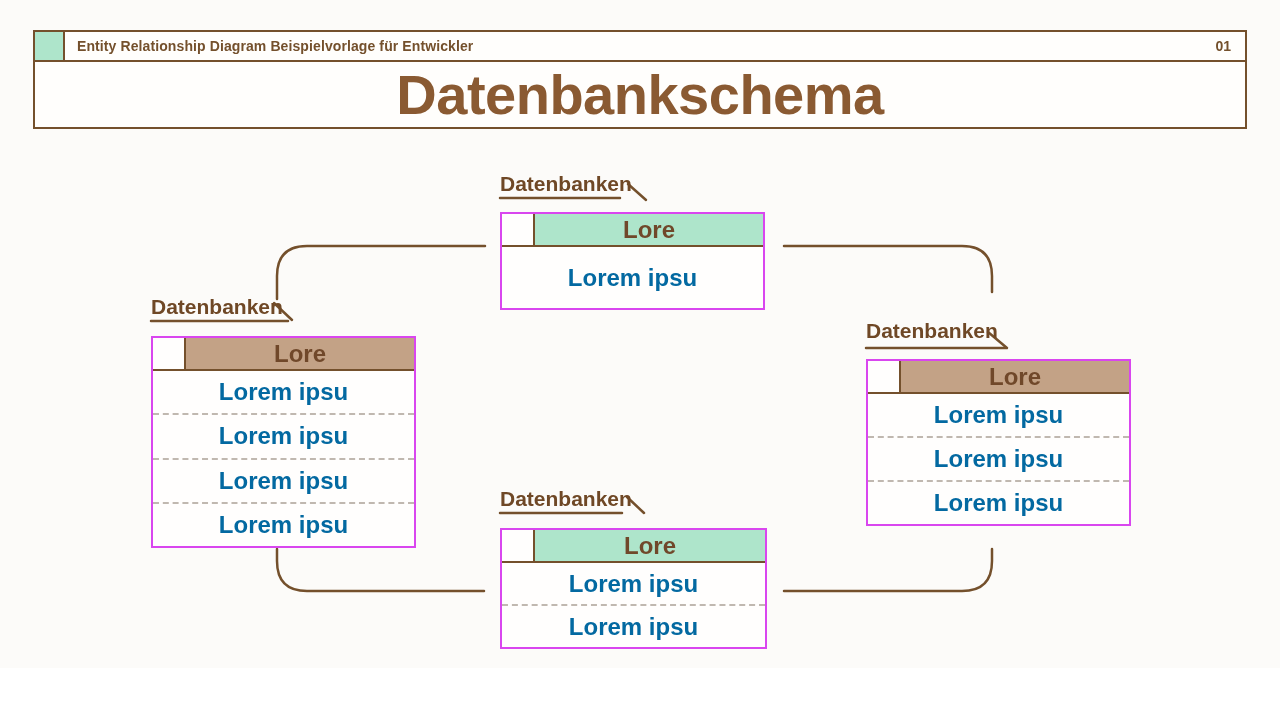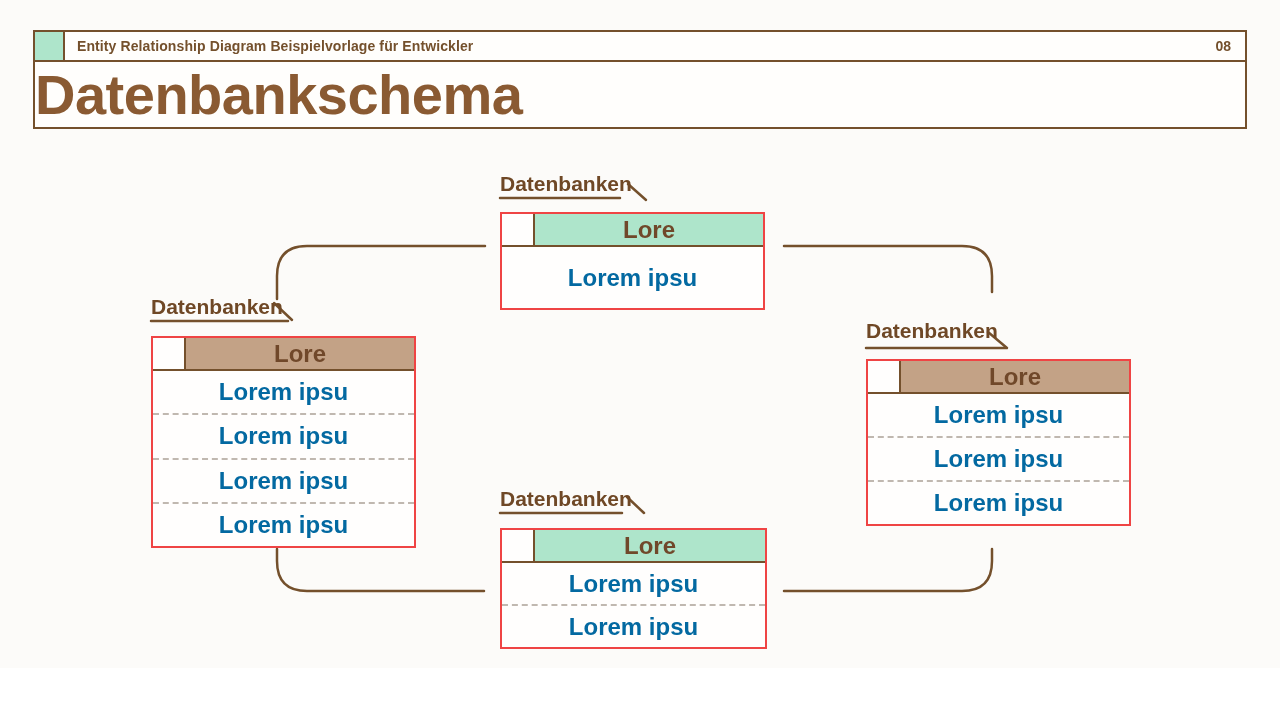--- a/index.html
+++ b/index.html
@@ -22,32 +22,32 @@
   }
   .accent-square { width:30px; background:#aee5cb; border-right:2px solid #74502c; }
   .kicker {
     flex:1; display:flex; align-items:center; padding-left:12px;
     font-size:14px; font-weight:700; color:#74502c; letter-spacing:0.1px;
   }
   .page-num {
     display:flex; align-items:center; padding-right:14px;
     font-size:14px; font-weight:700; color:#74502c;
   }
-  .title-zone { flex:1; display:flex; align-items:center; justify-content:flex-start;border-radius:24px; }
+  .title-zone { flex:1; display:flex; align-items:center; justify-content:center;border-radius:24px; }
   .slide-title { font-size:56px; font-weight:700; color:#8a5a32; letter-spacing:-0.5px; }
   
   .lines { position:absolute; left:0; top:0; width:1280px; height:720px; }
   
   .elabel {
     position:absolute; font-size:21px; font-weight:700; color:#6f4826;
     white-space:nowrap;
   }
   
   .entity {
-    position:absolute; border:2px solid #ef4444; background:#fffefd;
+    position:absolute; border:2px solid #d946ef; background:#fffefd;
     display:flex; flex-direction:column;
   }
   .entity-header { height:33px; border-bottom:2px solid #74502c; display:flex; flex:none; }
   .key-cell { width:33px; border-right:2px solid #74502c; background:#fffefd; }
   .header-cell {
     flex:1; display:flex; align-items:center; justify-content:center;
     font-size:24px; font-weight:700; color:#70482a;
   }
   .teal { background:#aee5cb; }
   .tan  { background:#c3a286; }
@@ -65,21 +65,21 @@
 </style>
 </head>
 <body>
 
 <div class="slide">
 
   <div class="header-box">
     <div class="header-strip">
       <div class="accent-square"></div>
       <div class="kicker">Entity Relationship Diagram Beispielvorlage für Entwickler</div>
-      <div class="page-num">08</div>
+      <div class="page-num">01</div>
     </div>
     <div class="title-zone">
       <div class="slide-title">Datenbankschema</div>
     </div>
   </div>
 
   <svg class="lines" viewBox="0 0 1280 720" fill="none" stroke="#74502c" stroke-width="2.5" stroke-linecap="round">
 
     <path d="M500 198 H620"></path>
     <path d="M628 184 L646 200"></path>

